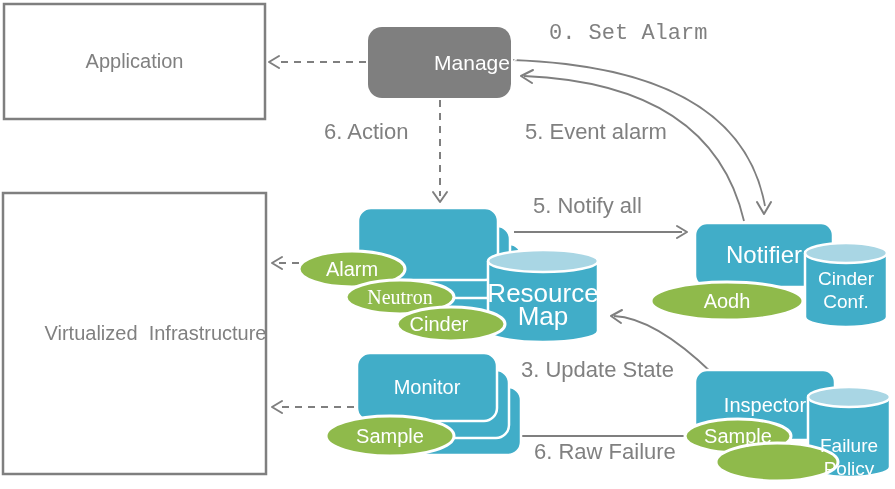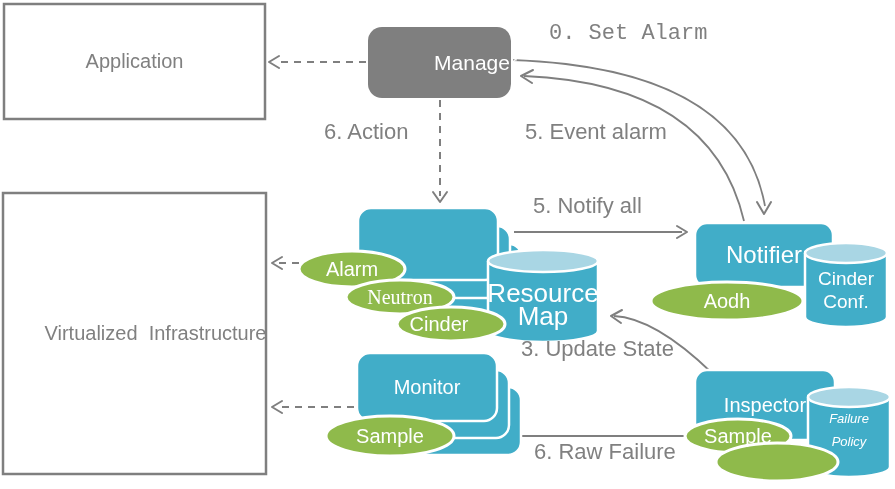--- a/index.html
+++ b/index.html
@@ -27,34 +27,34 @@
   .pre{white-space:pre;}
   #lbl-application{left:4px;top:4px;width:261px;height:115px;font-size:20px;}
   #lbl-vi{left:3px;top:193px;width:305px;height:281px;font-size:20px;line-height:25px;}
   #lbl-manager{left:368px;top:27px;width:143px;height:71px;font-size:21px;padding-left:36px;}
   #lbl-controller{left:358px;top:208px;width:140px;height:72px;font-size:20px;}
   #lbl-monitor{left:357px;top:353px;width:140px;height:68px;font-size:20px;}
   #lbl-notifier{left:695px;top:223px;width:138px;height:64px;font-size:24px;}
   #lbl-inspector{left:695px;top:370px;width:140px;height:70px;font-size:20px;}
   #lbl-resource-map{left:488px;top:264px;width:110px;height:66px;font-size:26px;line-height:23px;margin-top:8px;}
   #lbl-alarm-conf{left:805px;top:259px;width:82px;height:62px;font-size:19px;line-height:23px;}
-  #lbl-failure-policy{left:808px;top:397px;width:82px;height:66px;font-size:13px;line-height:23px;font-style:italic;}
+  #lbl-failure-policy{left:808px;top:424px;width:82px;height:66px;font-size:19px;line-height:23px;}
   .ovallbl{width:140px;height:28px;font-size:20px;}
   #lbl-nova{left:282px;top:255px;}
   #lbl-neutron{left:330px;top:283px;font-family:Liberation Serif, serif;}
   #lbl-cinder{left:369px;top:310px;}
   #lbl-aodh{left:657px;top:287px;}
   #lbl-sample-monitor{left:320px;top:422px;}
   #lbl-sample-inspector{left:668px;top:422px;}
   #lbl-congress{left:707px;top:470px;}
   #lbl-set-alarm{left:549px;top:21px;font-family:Liberation Mono, monospace;}
   #lbl-event-alarm{left:525px;top:119px;}
   #lbl-action{left:324px;top:119px;}
   #lbl-notify-all{left:533px;top:193px;}
-  #lbl-update-state{left:521px;top:336px;}
+  #lbl-update-state{left:521px;top:357px;}
   #lbl-find-affected{left:521px;top:360px;}
   #lbl-raw-failure{left:534px;top:439px;}
 </style>
 </head>
 <body>
 
 <div class="stage">
   <svg width="895" height="489" viewBox="0 0 895 489">
 
     <rect class="box" x="4" y="4" width="261" height="115"></rect>

